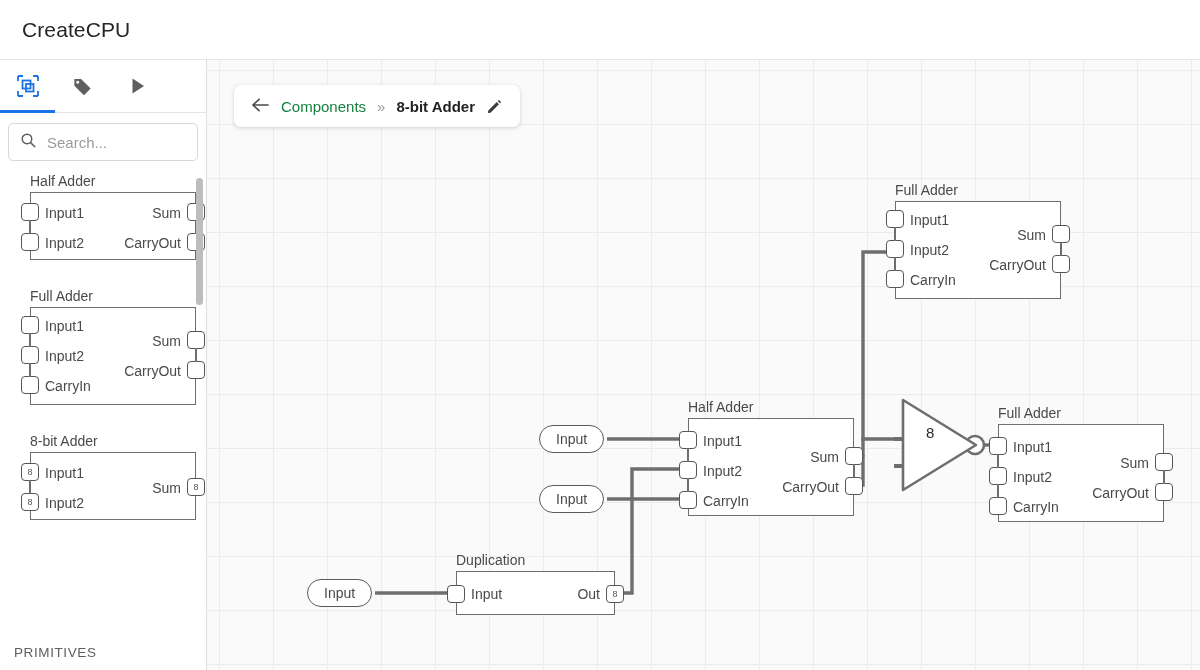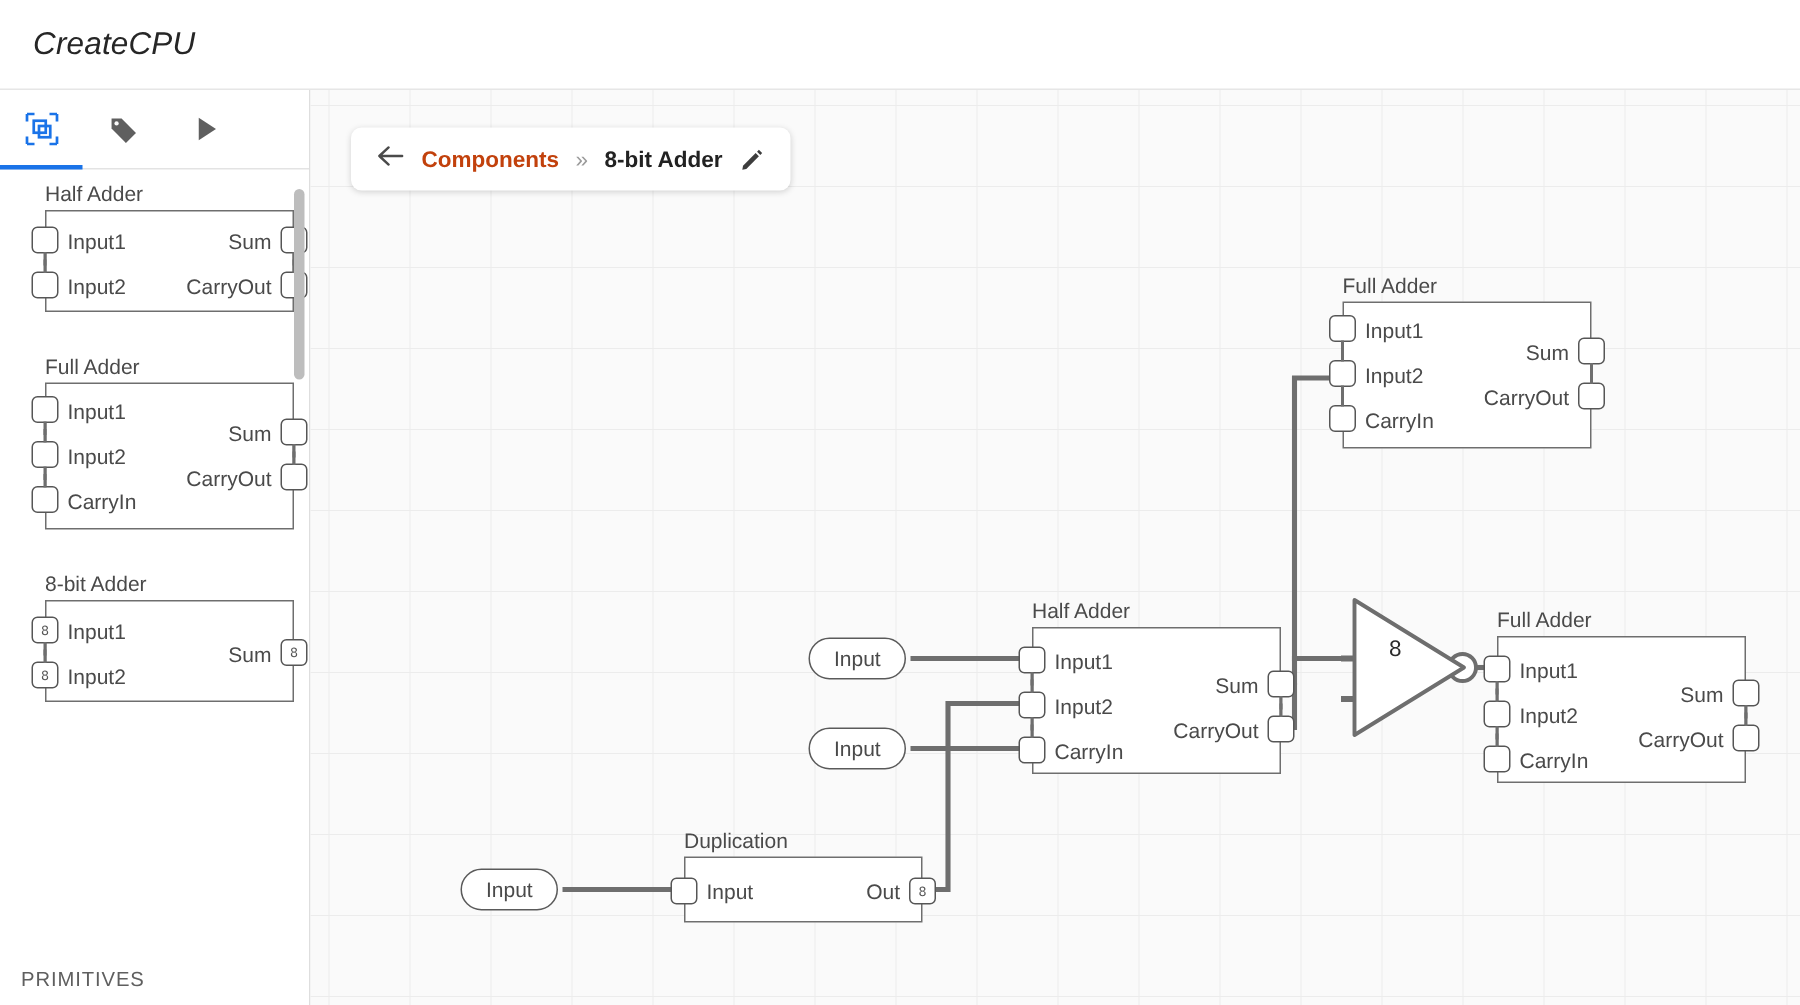--- a/index.html
+++ b/index.html
@@ -9,21 +9,21 @@
     background:#ffffff;
     color:#3c3c3c;
     -webkit-font-smoothing:antialiased;
   }
   #app { position:relative; width:1200px; height:670px; }
 
   
   #titlebar {
     position:absolute; left:0; top:0; width:1200px; height:60px;
     background:#ffffff; border-bottom:1px solid #e6e6e6;
-    display:flex; align-items:center;font-style:italic;
+    display:flex; align-items:center;
   }
   #app-title {
     margin-left:22px; font-size:21px; color:#262626; letter-spacing:.1px;
   }
 
   
   #sidebar {
     position:absolute; left:0; top:60px; width:207px; height:610px;
     background:#ffffff; border-right:1px solid #dedede;
     overflow:hidden;
@@ -102,21 +102,21 @@
   }
 
   #breadcrumb {
     position:absolute; left:27px; top:25px;
     height:42px; display:flex; align-items:center; gap:11px;
     background:#ffffff; border-radius:7px; padding:0 17px;
     box-shadow:0 1px 4px rgba(0,0,0,.17);
     font-size:15px;
   }
   #breadcrumb .back-arrow { color:#4a4a4a; font-size:19px; line-height:1; cursor:pointer; }
-  #breadcrumb .crumb-parent { color:#c2410c; cursor:pointer;font-weight:bold; }
+  #breadcrumb .crumb-parent { color:#15803d; cursor:pointer; }
   #breadcrumb .crumb-sep { color:#9b9b9b; font-size:15px; }
   #breadcrumb .crumb-current { color:#222; font-weight:600; }
   #breadcrumb .pencil { cursor:pointer; display:flex; align-items:center; }
 
   
   #wires { position:absolute; left:0; top:0; width:993px; height:610px; pointer-events:none; }
 
   
   .io-pill {
     position:absolute; height:28px; border:1.8px solid #5a5a5a;
@@ -168,20 +168,31 @@
       </div>
       <div class="tab">
         <span>
           <svg width="20" height="20" viewBox="0 0 20 20">
             <path d="M4.5 2.5 L16 10 L4.5 17.5 Z" fill="#5f5f5f"></path>
           </svg>
         </span>
       </div>
     </div>
 
+    <div id="search-wrap">
+      <div id="search-box">
+        <span>
+          <svg width="17" height="17" viewBox="0 0 20 20">
+            <circle cx="8.2" cy="8.2" r="5.6" fill="none" stroke="#5c5c5c" stroke-width="1.7"></circle>
+            <line x1="12.5" y1="12.5" x2="17.4" y2="17.4" stroke="#5c5c5c" stroke-width="1.7" stroke-linecap="round"></line>
+          </svg>
+        </span>
+        <span class="placeholder">Search...</span>
+      </div>
+    </div>
 
 
     <div id="list-area">
 
       <div class="palette-item" style="padding-top:8px;">
         <div class="comp-label">Half Adder</div>
         <div class="comp" style="width:166px;height:68px;margin-left:16px;">
           <div class="pin left" style="top:10px;">
               <span class="stub-dn"></span>
             </div>

